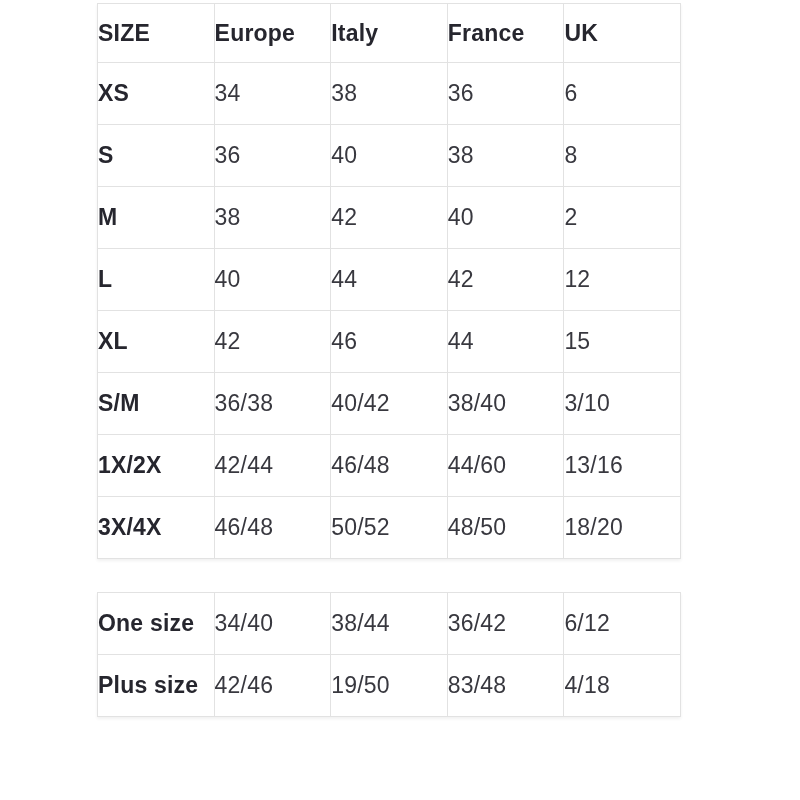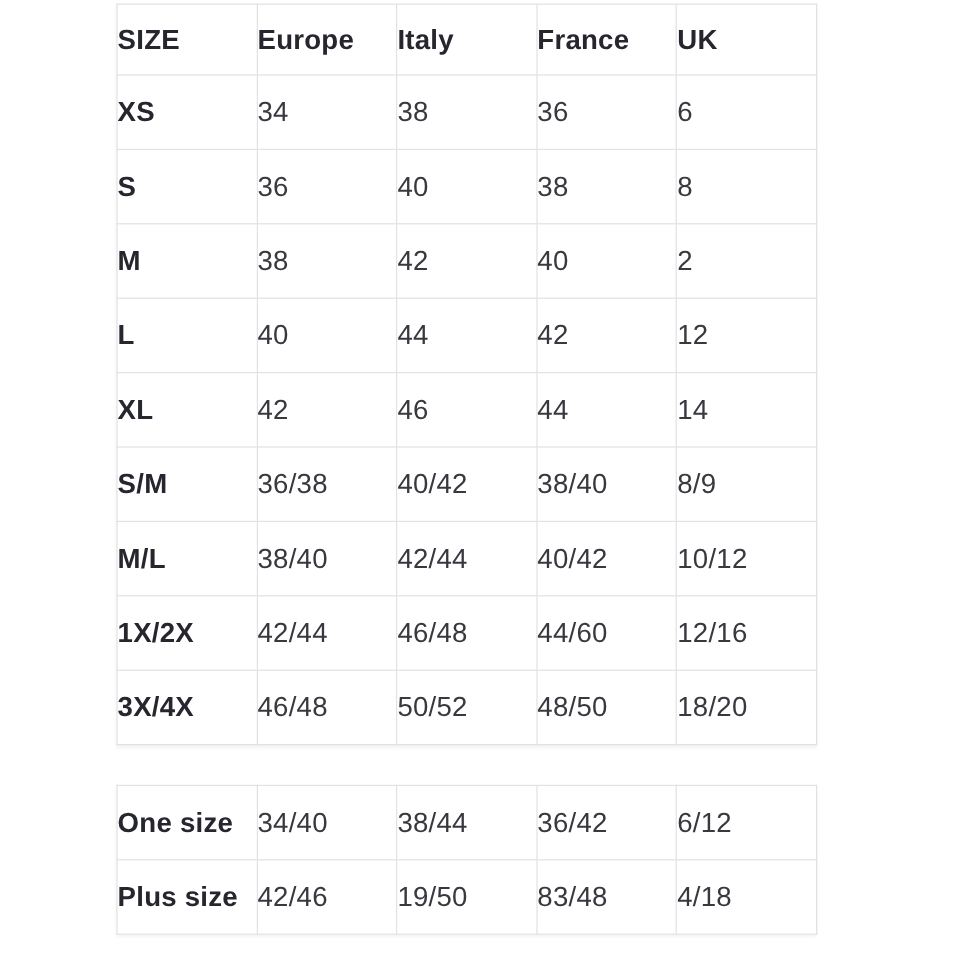--- a/index.html
+++ b/index.html
@@ -103,42 +103,35 @@
             <td>40</td>
             <td>44</td>
             <td>42</td>
             <td>12</td>
           </tr>
           <tr>
             <td class="size-col">XL</td>
             <td>42</td>
             <td>46</td>
             <td>44</td>
-            <td>14</td>
+            <td>15</td>
           </tr>
           <tr>
             <td class="size-col">S/M</td>
             <td>36/38</td>
             <td>40/42</td>
             <td>38/40</td>
-            <td>8/9</td>
-          </tr>
-          <tr>
-            <td class="size-col">M/L</td>
-            <td>38/40</td>
-            <td>42/44</td>
-            <td>40/42</td>
-            <td>10/12</td>
+            <td>3/10</td>
           </tr>
           <tr>
             <td class="size-col">1X/2X</td>
             <td>42/44</td>
             <td>46/48</td>
             <td>44/60</td>
-            <td>12/16</td>
+            <td>13/16</td>
           </tr>
           <tr>
             <td class="size-col">3X/4X</td>
             <td>46/48</td>
             <td>50/52</td>
             <td>48/50</td>
             <td>18/20</td>
           </tr>
         </tbody>
     </table>

